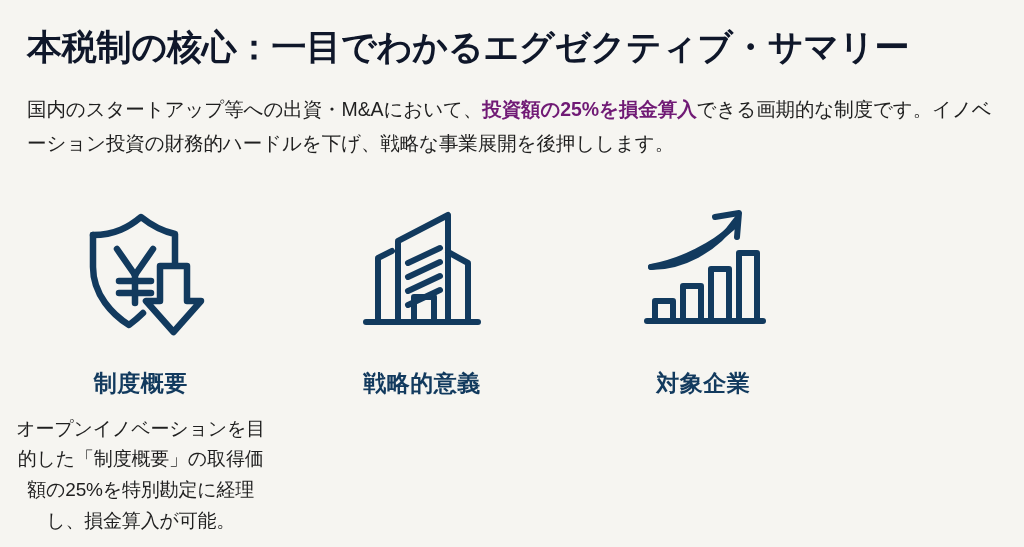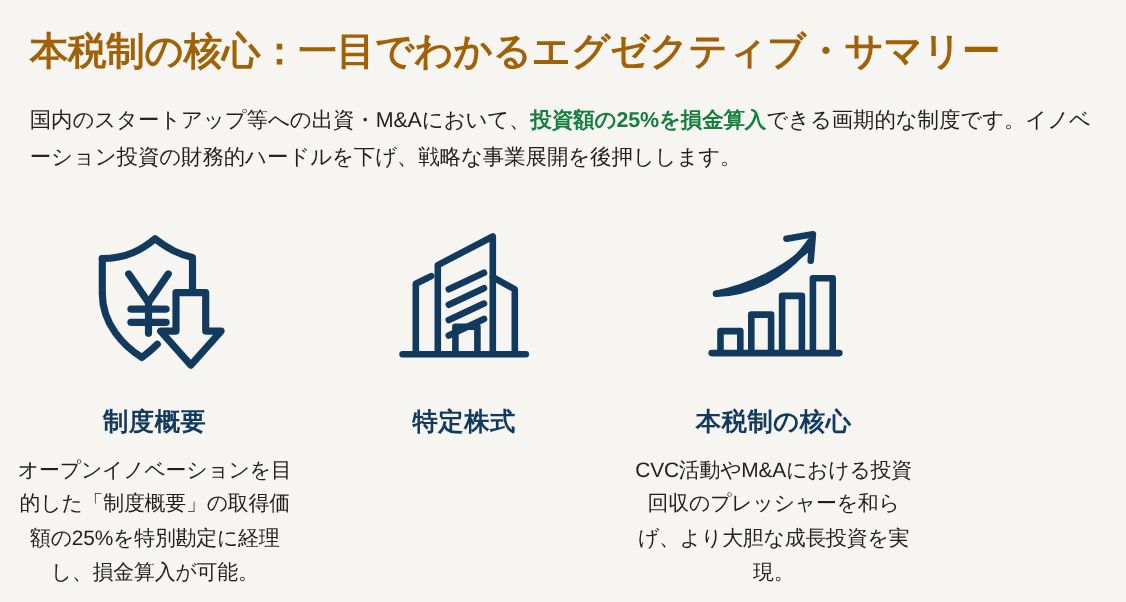--- a/index.html
+++ b/index.html
@@ -29,39 +29,39 @@
   
   .title {
     position: absolute;
     left: 27px;
     top: 26px;
     width: 970px;
     font-size: 35px;
     line-height: 1.22;
     font-weight: 700;
     letter-spacing: -0.2px;
-    color: #a16207;
+    color: #0f172a;
     white-space: nowrap;
   }
 
   
   .lead {
     position: absolute;
     left: 27px;
     top: 93px;
     width: 968px;
     font-size: 19.5px;
     line-height: 1.72;
     font-weight: 400;
     color: #1f1f1f;
     letter-spacing: -0.1px;
   }
 
   .lead .hl {
-    color: #15803d;
+    color: #701a75;
     font-weight: 700;
   }
 
   
   .columns {
     position: absolute;
     left: 0;
     top: 196px;
     width: 844px;
     display: flex;
@@ -158,37 +158,36 @@
           <path d="M62 120 L62 96 L82 96 L82 120"></path>
 
           <path d="M56 62 L88 47"></path>
           <path d="M56 76 L88 61"></path>
           <path d="M56 90 L88 75"></path>
           <path d="M56 104 L88 89"></path>
 
           <path d="M14 121 L126 121"></path>
         </svg>
       </div>
-      <div class="col-heading">特定株式</div>
+      <div class="col-heading">戦略的意義</div>
     </div>
 
     <div class="col col-3">
       <div class="icon-wrap">
         <svg width="140" height="140" viewBox="0 0 140 140" fill="none" stroke="#123a5e" stroke-width="6" stroke-linecap="round" stroke-linejoin="round">
 
           <path d="M22 119 L22 100 L40 100 L40 119"></path>
           <path d="M50 119 L50 85 L68 85 L68 119"></path>
           <path d="M78 119 L78 68 L96 68 L96 119"></path>
           <path d="M106 119 L106 52 L124 52 L124 119"></path>
 
           <path d="M14 120 L130 120"></path>
 
           <path d="M18 66 C 48 66, 82 50, 104 18"></path>
           <path d="M18 66 C 50 60, 80 44, 100 26"></path>
           <path d="M82 16 L106 12 L104 36"></path>
         </svg>
       </div>
-      <div class="col-heading">本税制の核心</div>
-      <div class="col-body">CVC活動やM&amp;Aにおける投資回収のプレッシャーを和らげ、より大胆な成長投資を実現。</div>
+      <div class="col-heading">対象企業</div>
     </div>
 
   </div>
 </div>
 
 </body></html>

